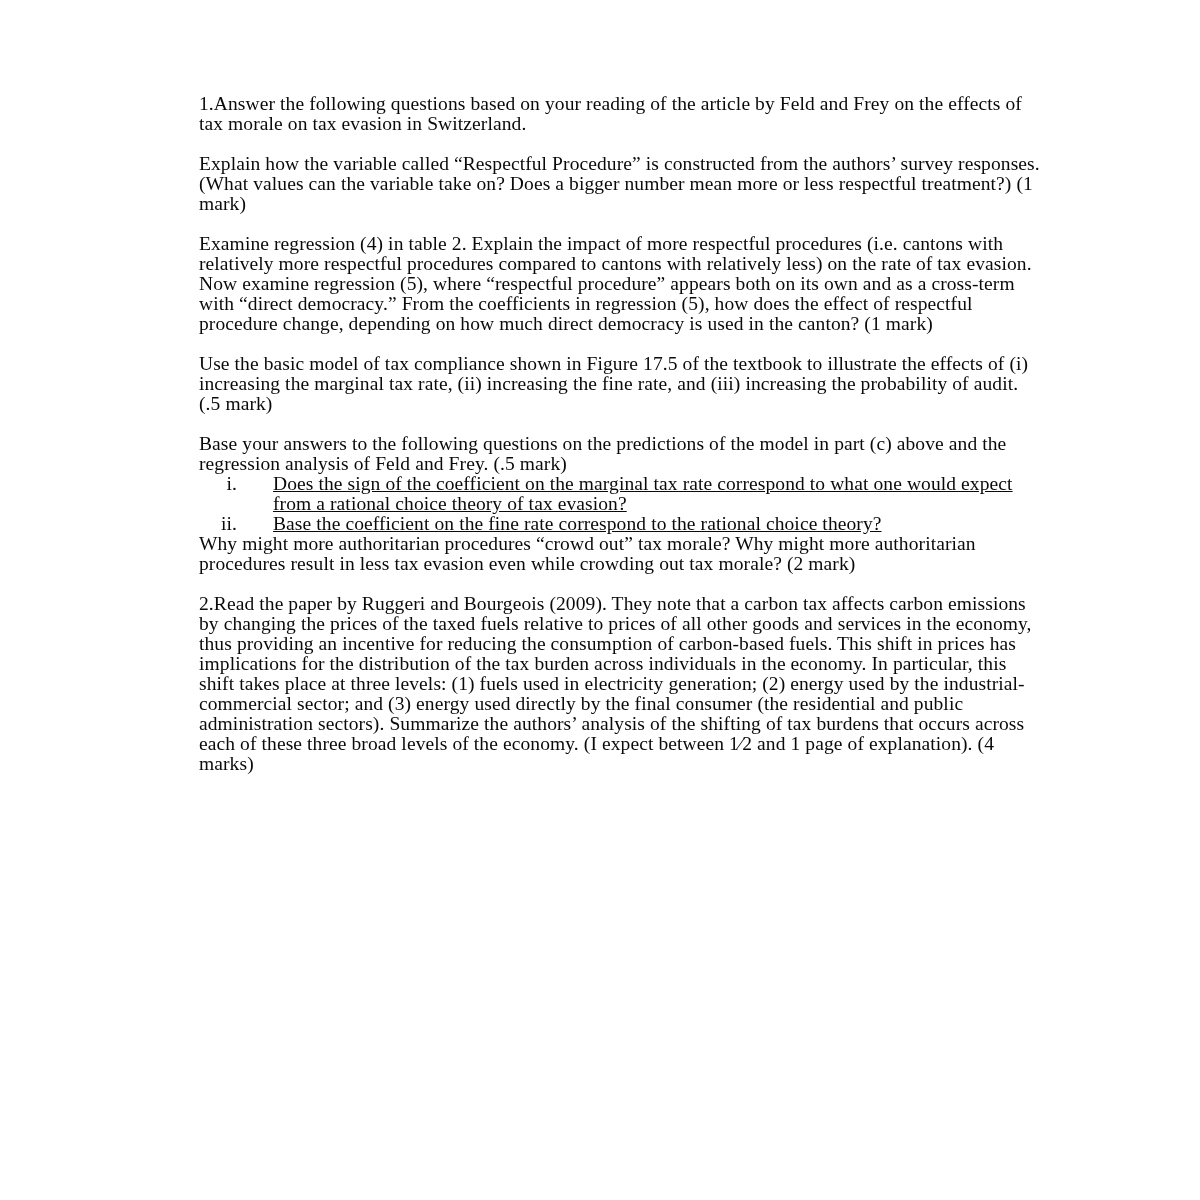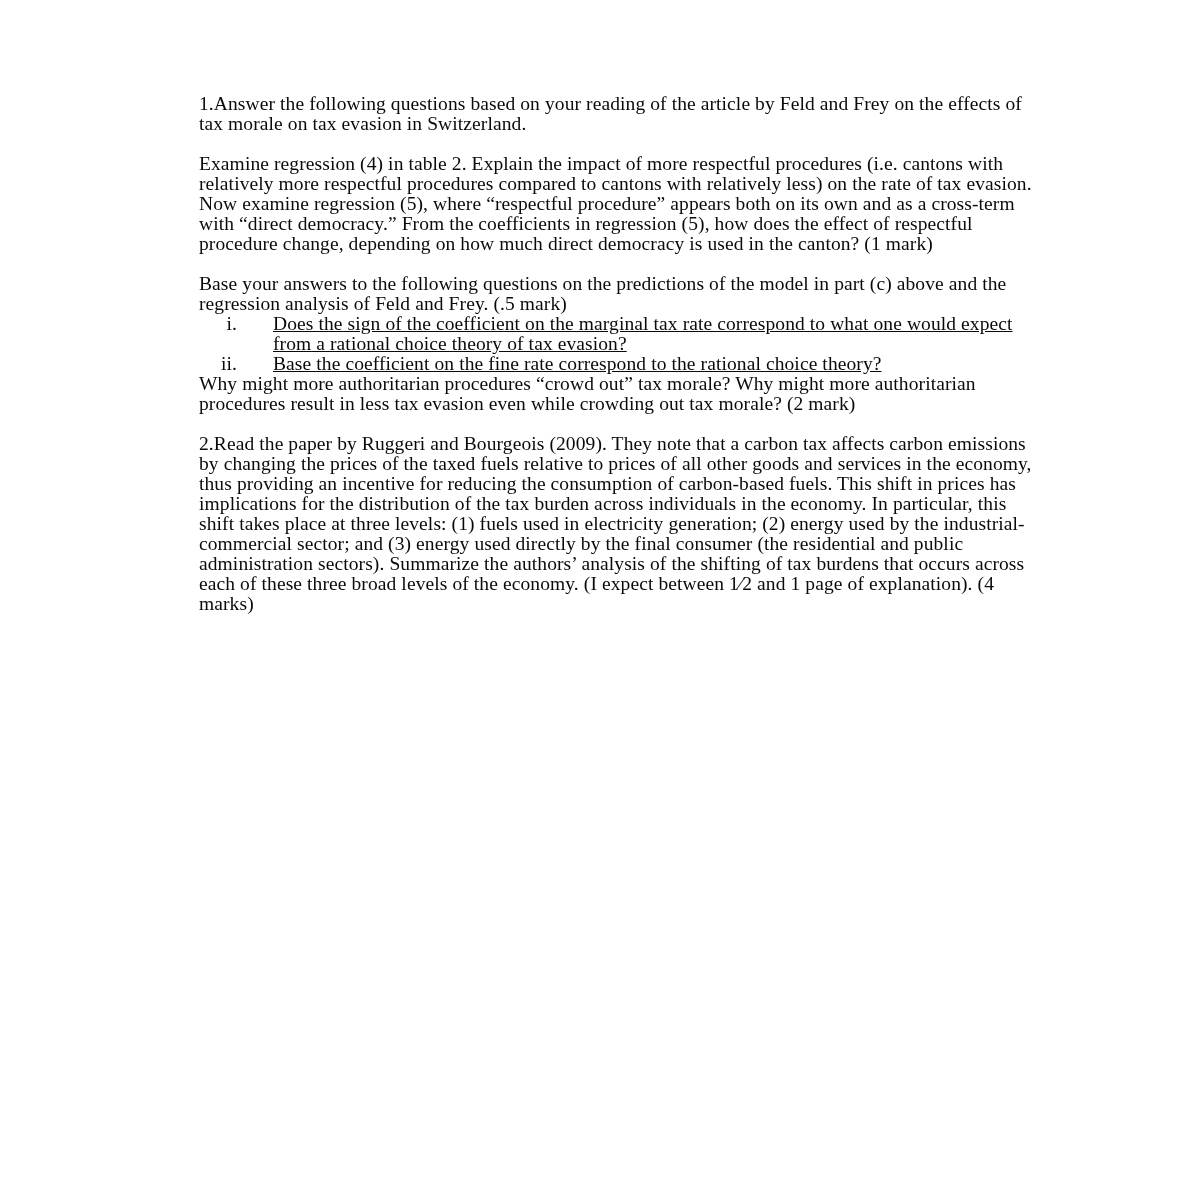--- a/index.html
+++ b/index.html
@@ -49,23 +49,25 @@
   .li .li-text { flex: 1; text-decoration: underline; }
 </style>
 </head>
 <body>
 
 <div class="page">
   <div class="content">
 
     <p class="gap-after">1.Answer the following questions based on your reading of the article by Feld and Frey on the effects of tax morale on tax evasion in Switzerland.</p>
 
+    <p class="gap-after">Explain how the variable called “Respectful Procedure” is constructed from the authors’ survey responses. (What values can the variable take on? Does a bigger number mean more or less respectful treatment?) (1 mark)</p>
 
     <p class="gap-after">Examine regression (4) in table 2. Explain the impact of more respectful procedures (i.e. cantons with relatively more respectful procedures compared to cantons with relatively less) on the rate of tax evasion. Now examine regression (5), where “respectful procedure” appears both on its own and as a cross-term with “direct democracy.” From the coefficients in regression (5), how does the effect of respectful procedure change, depending on how much direct democracy is used in the canton? (1 mark)</p>
 
+    <p class="gap-after">Use the basic model of tax compliance shown in Figure 17.5 of the textbook to illustrate the effects of (i) increasing the marginal tax rate, (ii) increasing the fine rate, and (iii) increasing the probability of audit. (.5 mark)</p>
 
     <p>Base your answers to the following questions on the predictions of the model in part (c) above and the regression analysis of Feld and Frey. (.5 mark)</p>
 
     <div class="roman-list">
       <div class="li">
         <span class="marker">i.</span>
         <span class="li-text">Does the sign of the coefficient on the marginal tax rate correspond to what one would expect from a rational choice theory of tax evasion?</span>
       </div>
       <div class="li">
         <span class="marker">ii.</span>

